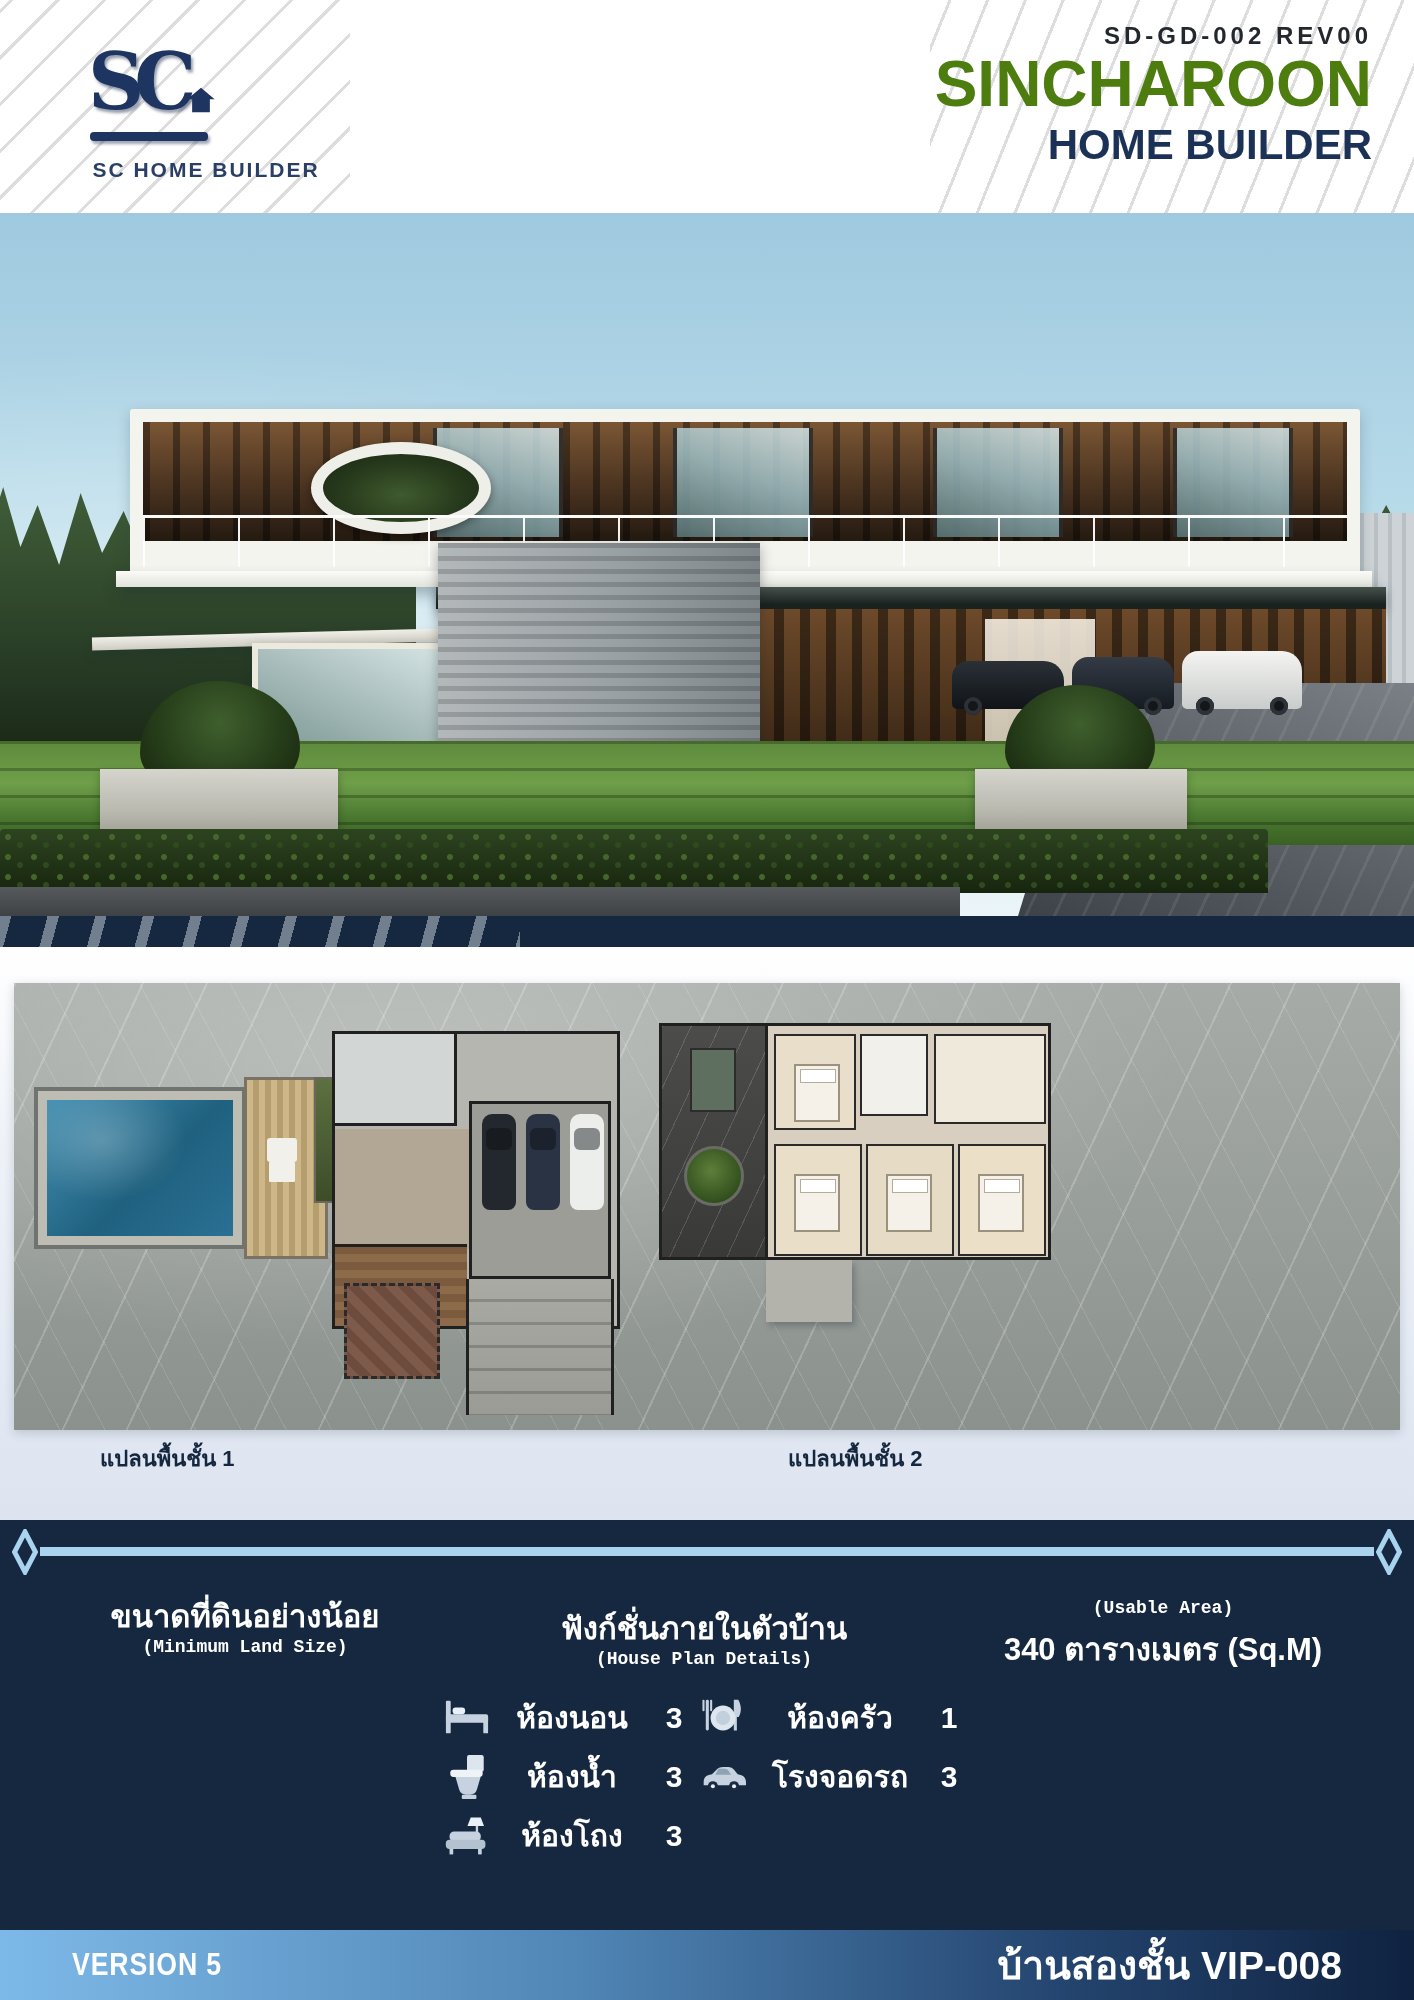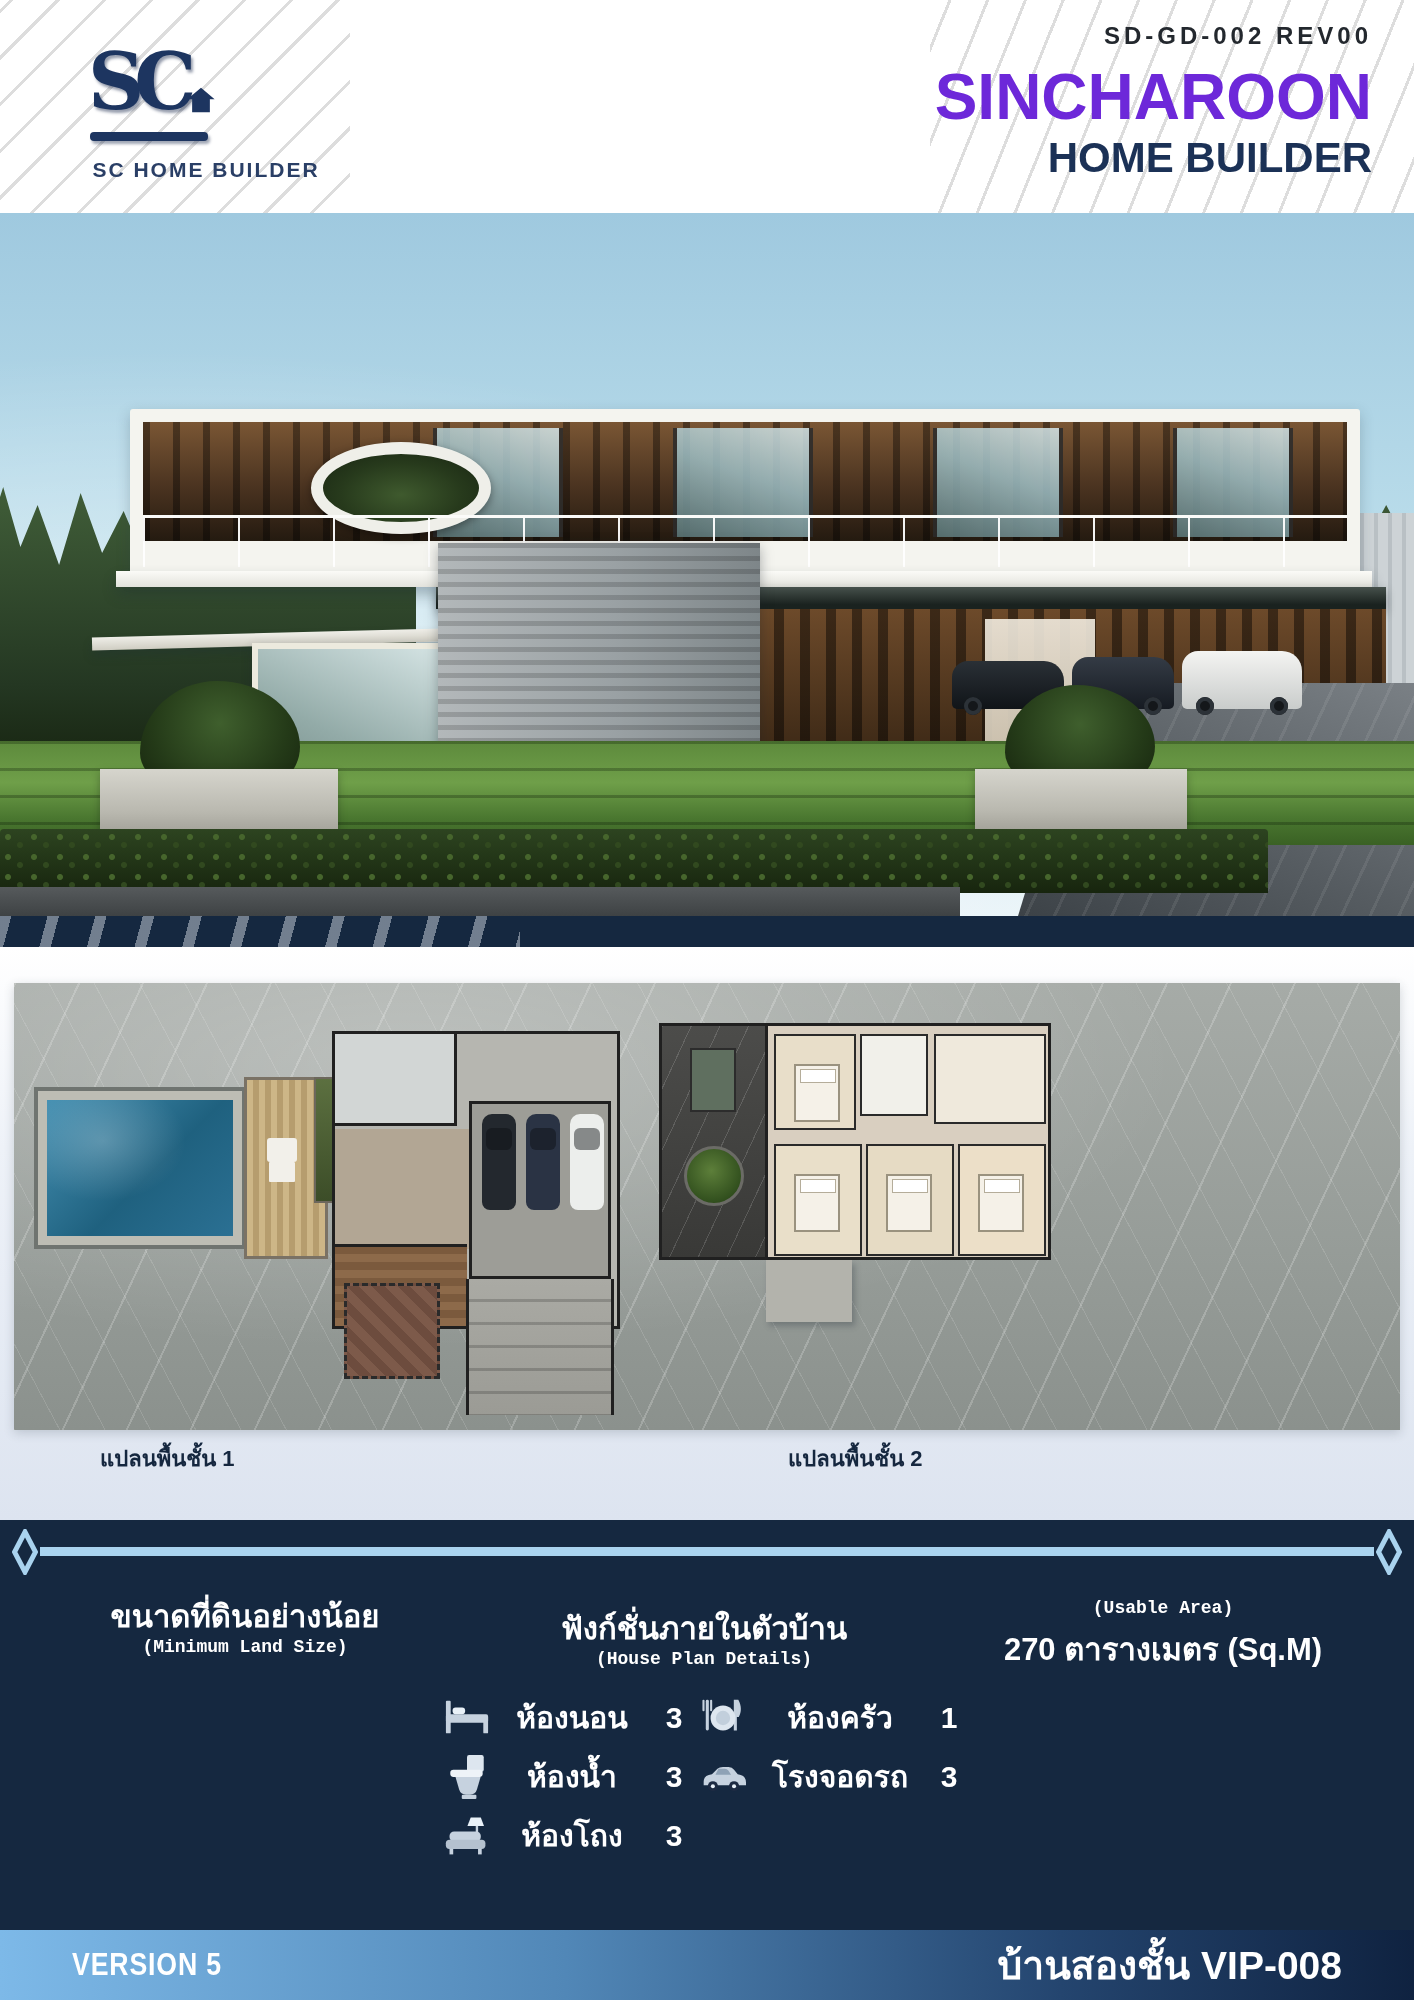--- a/index.html
+++ b/index.html
@@ -16,21 +16,21 @@
   .logo-block { position:absolute; left:58px; top:40px; width:260px; height:150px; }
   .logo-mark { position:absolute; left:30px; top:-4px; font-weight:800; font-size:78px; letter-spacing:-10px;
     color:#1d3560; text-shadow:2px 3px 3px rgba(20,35,70,.45); font-family:"DejaVu Serif", serif; }
   .logo-house { position:absolute; left:128px; top:46px; }
   .logo-underbar { position:absolute; left:32px; top:92px; width:118px; height:9px; background:#1d3560;
     border-radius:4px; box-shadow:2px 3px 3px rgba(20,35,70,.4); }
   .logo-label { position:absolute; left:18px; top:118px; width:260px; text-align:center; font-size:21px;
     font-weight:700; letter-spacing:2px; color:#2a3f66; }
   .brand-block { position:absolute; right:42px; top:22px; text-align:right; }
   .doc-code { font-size:24px; font-weight:700; letter-spacing:4px; color:#23282e; }
-  .brand-title { font-size:64px; font-weight:800; letter-spacing:0px; color:#6d28d9; line-height:1.0; margin-top:15px; }
+  .brand-title { font-size:64px; font-weight:800; letter-spacing:0px; color:#4d7c0f; line-height:1.0; margin-top:2px; }
   .brand-subtitle { font-size:42px; font-weight:800; color:#1b3156; line-height:1.0; margin-top:8px; }
 
   
   .photo { position:absolute; left:0; top:213px; width:1414px; height:703px; overflow:hidden; }
   .sky { position:absolute; inset:0;
     background:
       radial-gradient(ellipse at 12% 88%, rgba(255,255,255,.75) 0%, rgba(255,255,255,0) 55%),
       linear-gradient(180deg,#9fc9df 0%, #b9dcea 45%, #e9f4f8 100%); }
   .treeline { position:absolute; background:linear-gradient(180deg,#42603a 0%, #243722 70%, #16230f 100%); }
   .treeline.left { left:-14px; top:262px; width:430px; height:300px;
@@ -410,21 +410,21 @@
         <span class="func-label">ห้องโถง</span>
         <span class="func-value">3</span>
         <span></span>
           <span></span>
           <span></span>
       </div>
     </div>
 
     <div class="col col3">
       <div class="col-sub">(Usable Area)</div>
-      <div class="area-value">270 ตารางเมตร (Sq.M)</div>
+      <div class="area-value">340 ตารางเมตร (Sq.M)</div>
     </div>
   </section>
 
   <footer class="footer-bar">
     <span class="version-label">VERSION 5</span>
     <span class="model-label">บ้านสองชั้น VIP-008</span>
   </footer>
 
 </div>
 

